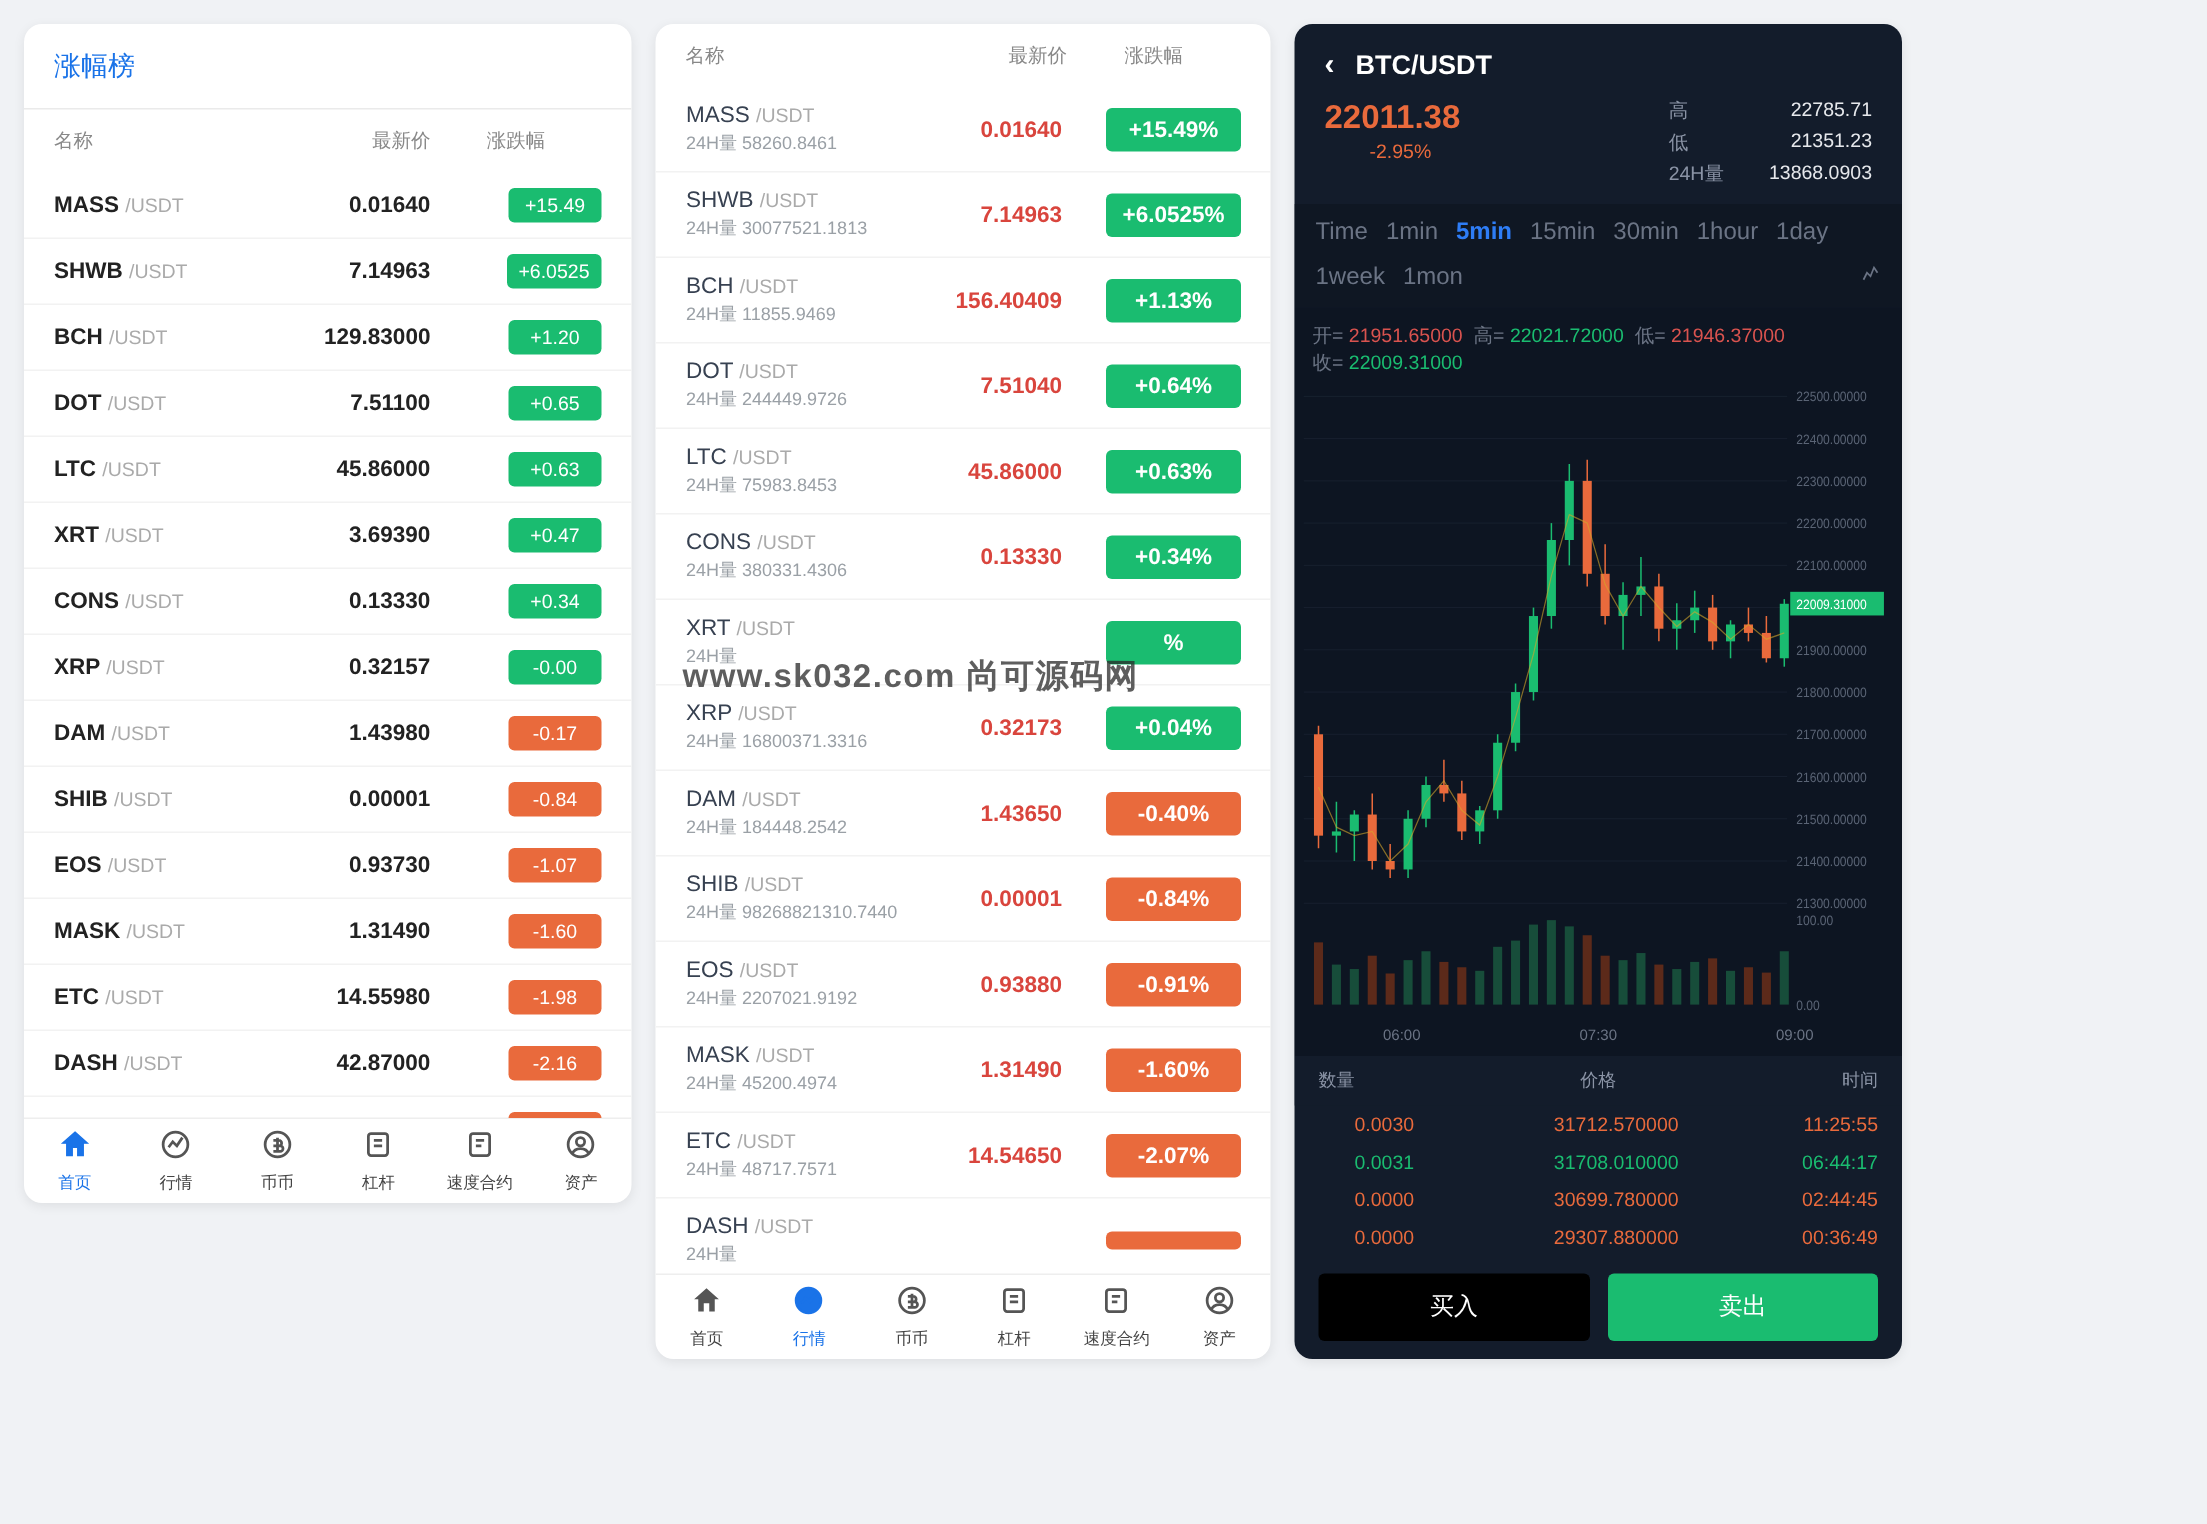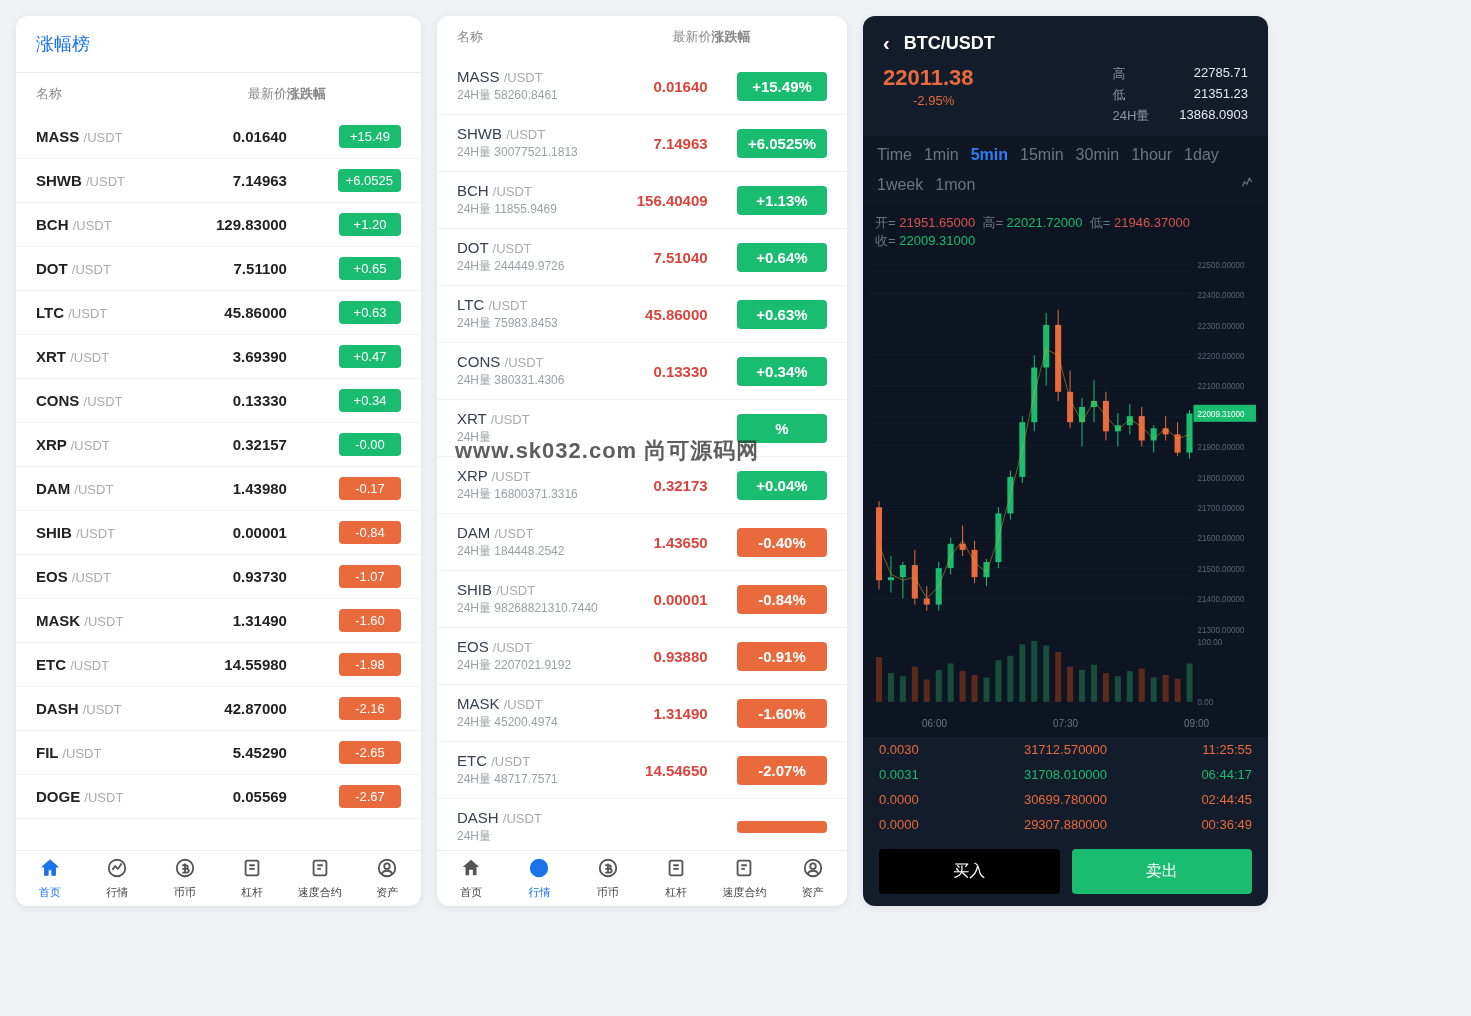--- a/index.html
+++ b/index.html
@@ -1,27 +1,27 @@
 <!DOCTYPE html>
 <html><head>
 <meta charset="utf-8">
 <style>
 * { margin: 0; padding: 0; box-sizing: border-box; font-family: -apple-system, "Microsoft YaHei", Arial, sans-serif; }
 body { background: #f0f2f5; padding: 16px; display: flex; gap: 16px; }
 .panel { background: #fff; border-radius: 12px; box-shadow: 0 2px 8px rgba(0,0,0,0.08); overflow: hidden; display: flex; flex-direction: column; }
-.panel1 { width: 405px; height: 890px; }
+.panel1 { width: 405px; height: 786px; }
 .panel2 { width: 410px; height: 890px; }
 .panel3 { width: 405px; height: 890px; background: #131c2b; color: #fff; }
 
 
 .title-bar { padding: 16px 20px; font-size: 18px; color: #1a73e8; font-weight: 500; border-bottom: 1px solid #eaeaea; }
 .cols-hdr { display: flex; padding: 12px 20px; font-size: 13px; color: #888; }
 .cols-hdr .c1 { flex: 1.2; }
 .cols-hdr .c2 { flex: 1; text-align: right; }
-.cols-hdr .c3 { flex: 1; text-align: left; font-weight: bold; }
+.cols-hdr .c3 { flex: 1; text-align: center; }
 .list { flex: 1; overflow-y: auto; }
 .row1 { display: flex; align-items: center; padding: 10px 20px; border-bottom: 1px solid #f2f2f2; }
 .row1 .sym { flex: 1.2; font-size: 15px; font-weight: 600; color: #222; }
 .row1 .sym .q { font-weight: 400; color: #aaa; font-size: 13px; }
 .row1 .price { flex: 1; text-align: right; font-size: 15px; font-weight: 600; color: #222; }
 .row1 .badge { flex: 1; display: flex; justify-content: flex-end; }
 .badge span { display: inline-block; min-width: 62px; padding: 4px 8px; border-radius: 4px; color: #fff; font-size: 13px; text-align: center; font-weight: 500; }
 .pos { background: #1abc70; }
 .neg { background: #e96a3c; }
 
@@ -61,21 +61,21 @@
 
 .chart-area { flex: 1; background: #0d1522; position: relative; padding: 8px 6px 0 6px; display: flex; flex-direction: column; }
 .ohlc-line { font-size: 13px; color: #6b7485; padding: 2px 6px; }
 .ohlc-line .o { color: #d9534f; } .ohlc-line .h { color: #1abc70; } .ohlc-line .l { color: #d9534f; } .ohlc-line .c2 { color: #1abc70; }
 .kchart { flex: 1; width: 100%; }
 .time-axis { display: flex; justify-content: space-around; font-size: 10px; color: #6b7485; padding: 4px 0 8px; }
 
 .trades-hdr { display: flex; padding: 8px 16px; font-size: 12px; color: #8a93a5; background: #131c2b; }
 .trades-hdr .t1 { flex: 1; } .trades-hdr .t2 { flex: 1; text-align: center; } .trades-hdr .t3 { flex: 1; text-align: right; }
 .trade-row { display: flex; padding: 5px 16px; font-size: 13px; }
-.trade-row .t1 { flex: 1; } .trade-row .t2 { flex: 1; text-align: center; } .trade-row .t3 { flex: 1; text-align: right; }
+.trade-row .t1 { flex: 1; margin-left: 24px; } .trade-row .t2 { flex: 1; text-align: center; } .trade-row .t3 { flex: 1; text-align: right; }
 .tr-red { color: #e96a3c; } .tr-green { color: #1abc70; }
 
 .action-btns { display: flex; gap: 12px; padding: 12px 16px; }
 .btn { flex: 1; padding: 12px 0; border: none; border-radius: 4px; font-size: 16px; color: #fff; cursor: pointer; font-weight: 500; }
 .btn-buy { background: #000000; }
 .btn-sell { background: #1abc70; }
 
 .watermark { position: absolute; top: 436px; left: 455px; font-size: 22px; font-weight: 700; color: rgba(40,40,40,0.75); z-index: 99; pointer-events: none; letter-spacing: 1px; }
 
 ::-webkit-scrollbar { width: 6px; }
@@ -608,20 +608,25 @@
         <text x="326" y="323" fill="#5a6475" font-size="8">100.00</text>
         <text x="326" y="373" fill="#5a6475" font-size="8">0.00</text>
         <polyline points="9.925925925925926 241.25 21.77777777777778 265 33.629629629629626 270 45.48148148148148 267.5 57.33333333333333 285 69.18518518518518 275 81.03703703703704 250 92.88888888888889 237.5 104.74074074074073 255 116.59259259259258 263.75 128.44444444444443 235 140.29629629629628 200 152.14814814814815 162.5 164 116.25 175.85185185185185 79.99999999999997 187.7037037037037 85 199.55555555555554 121.25 211.4074074074074 140 223.25925925925924 122.5 235.1111111111111 135 246.96296296296293 146.25000000000003 258.81481481481484 137.5 270.66666666666663 143.75 282.5185185185185 153.75 294.3703703703704 145 306.22222222222223 153.75 318.0740740740741 150 " fill="none" stroke="#d4a72c" stroke-width="0.8" opacity="0.6"></polyline>
       </svg>
     <div class="time-axis" id="xaxis">
         <span>06:00</span>
         <span>07:30</span>
         <span>09:00</span>
       </div>
   </div>
+  <div class="trades-hdr">
+    <div class="t1">数量</div>
+    <div class="t2">价格</div>
+    <div class="t3">时间</div>
+  </div>
   <div id="trades">
       <div class="trade-row tr-red">
         <div class="t1">0.0030</div>
         <div class="t2">31712.570000</div>
         <div class="t3">11:25:55</div>
       </div>
       <div class="trade-row tr-green">
         <div class="t1">0.0031</div>
         <div class="t2">31708.010000</div>
         <div class="t3">06:44:17</div>

